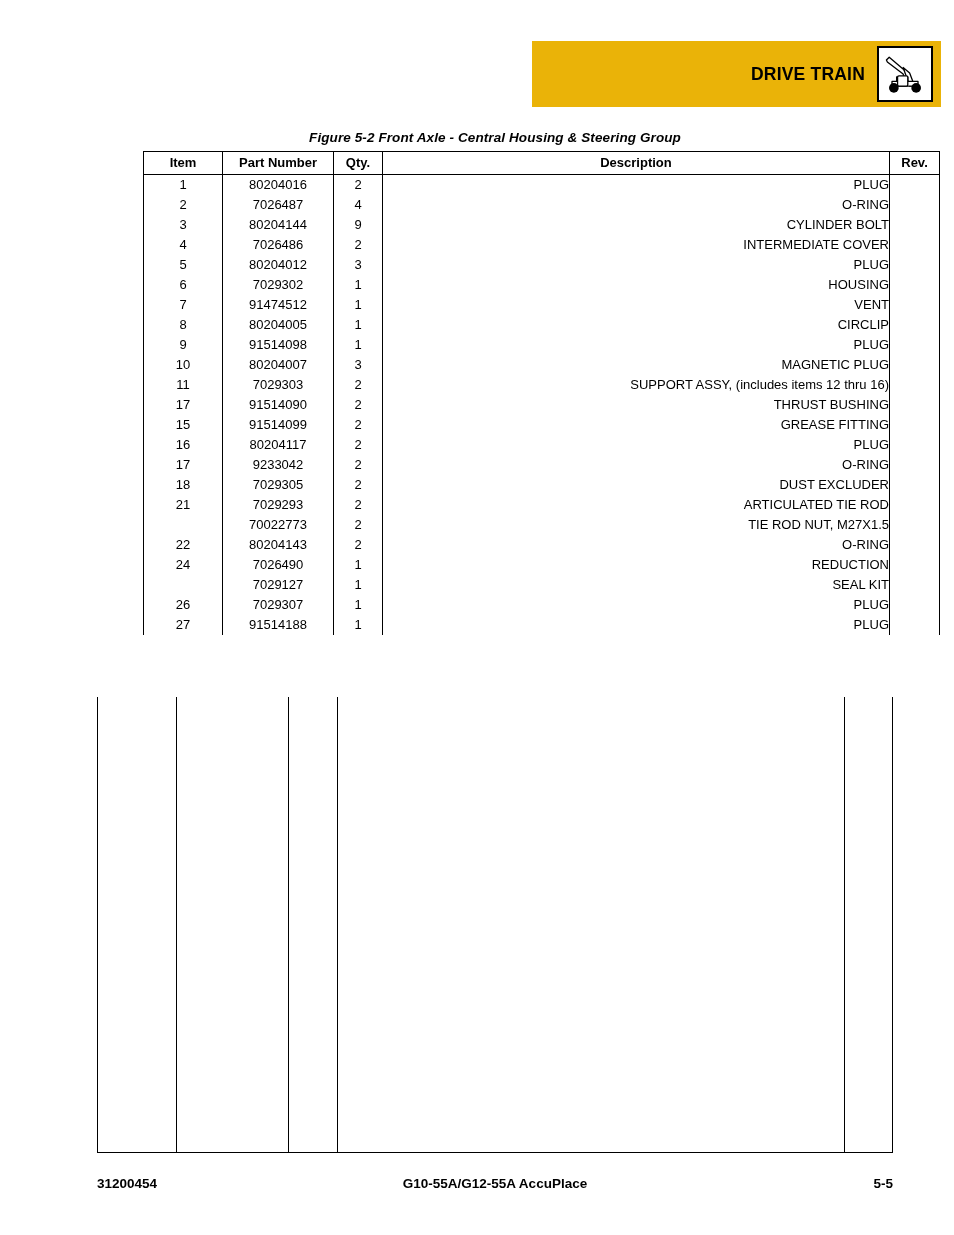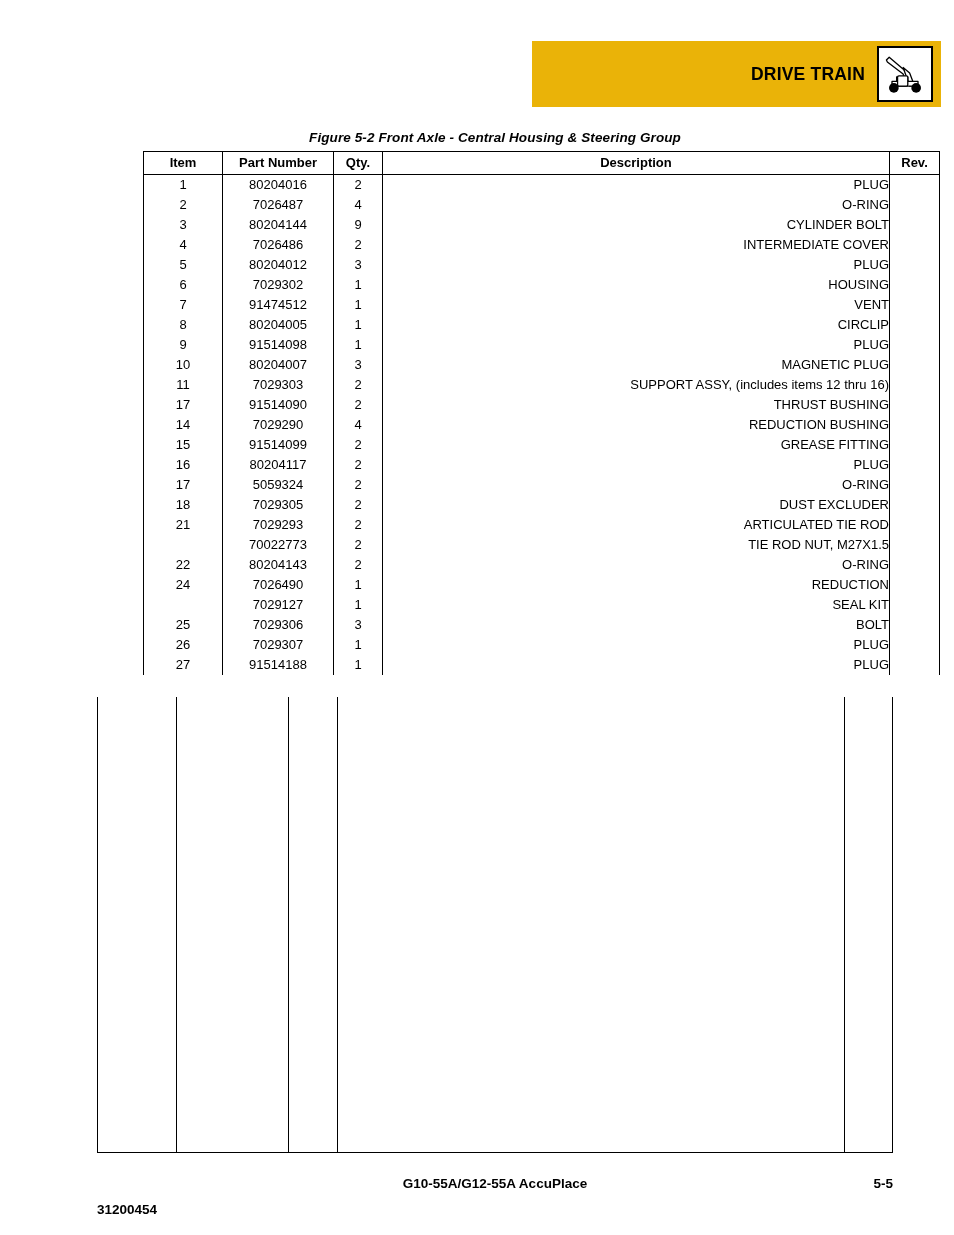--- a/index.html
+++ b/index.html
@@ -141,21 +141,21 @@
   
   #footer {
     position: absolute;
     left: 97px;
     top: 1176px;
     width: 796px;
     height: 18px;
     font-size: 13.5px;
     font-weight: bold;
   }
-  #footer-left   { position: absolute; left: 0;  top: 0; margin-top: 26px; }
+  #footer-left   { position: absolute; left: 0;  top: 0; }
   #footer-center { position: absolute; left: 0; top: 0; width: 100%; text-align: center; }
   #footer-right  { position: absolute; right: 0; top: 0; }
 </style>
 </head>
 <body>
 
 <div id="header-banner">
   <div id="header-title">DRIVE TRAIN</div>
 
   <div id="header-icon-box">
@@ -274,43 +274,36 @@
           <td class="cell-rev"></td>
         </tr>
         <tr>
           <td class="cell-item">17</td>
           <td class="cell-part">91514090</td>
           <td class="cell-qty">2</td>
           <td class="cell-desc indent">THRUST BUSHING</td>
           <td class="cell-rev"></td>
         </tr>
         <tr>
-          <td class="cell-item">14</td>
-          <td class="cell-part">7029290</td>
-          <td class="cell-qty">4</td>
-          <td class="cell-desc indent">REDUCTION BUSHING</td>
-          <td class="cell-rev"></td>
-        </tr>
-        <tr>
           <td class="cell-item">15</td>
           <td class="cell-part">91514099</td>
           <td class="cell-qty">2</td>
           <td class="cell-desc indent">GREASE FITTING</td>
           <td class="cell-rev"></td>
         </tr>
         <tr>
           <td class="cell-item">16</td>
           <td class="cell-part">80204117</td>
           <td class="cell-qty">2</td>
           <td class="cell-desc indent">PLUG</td>
           <td class="cell-rev"></td>
         </tr>
         <tr>
           <td class="cell-item">17</td>
-          <td class="cell-part">5059324</td>
+          <td class="cell-part">9233042</td>
           <td class="cell-qty">2</td>
           <td class="cell-desc">O-RING</td>
           <td class="cell-rev"></td>
         </tr>
         <tr>
           <td class="cell-item">18</td>
           <td class="cell-part">7029305</td>
           <td class="cell-qty">2</td>
           <td class="cell-desc">DUST EXCLUDER</td>
           <td class="cell-rev"></td>
@@ -341,27 +334,20 @@
           <td class="cell-part">7026490</td>
           <td class="cell-qty">1</td>
           <td class="cell-desc">REDUCTION</td>
           <td class="cell-rev"></td>
         </tr>
         <tr>
           <td class="cell-item"></td>
           <td class="cell-part">7029127</td>
           <td class="cell-qty">1</td>
           <td class="cell-desc indent">SEAL KIT</td>
-          <td class="cell-rev"></td>
-        </tr>
-        <tr>
-          <td class="cell-item">25</td>
-          <td class="cell-part">7029306</td>
-          <td class="cell-qty">3</td>
-          <td class="cell-desc">BOLT</td>
           <td class="cell-rev"></td>
         </tr>
         <tr>
           <td class="cell-item">26</td>
           <td class="cell-part">7029307</td>
           <td class="cell-qty">1</td>
           <td class="cell-desc">PLUG</td>
           <td class="cell-rev"></td>
         </tr>
         <tr>

